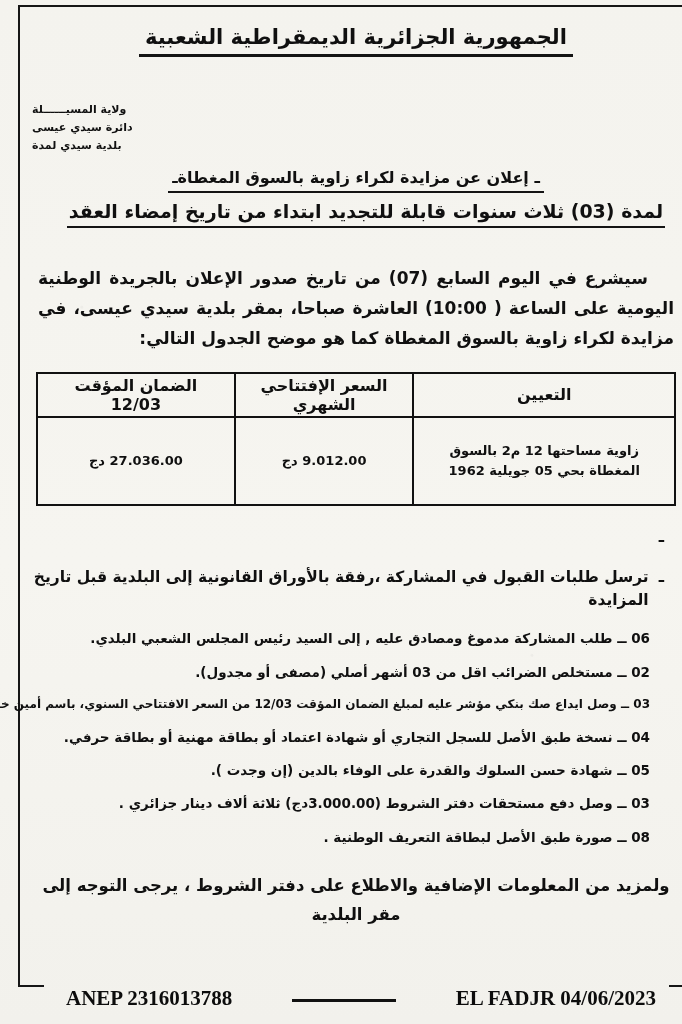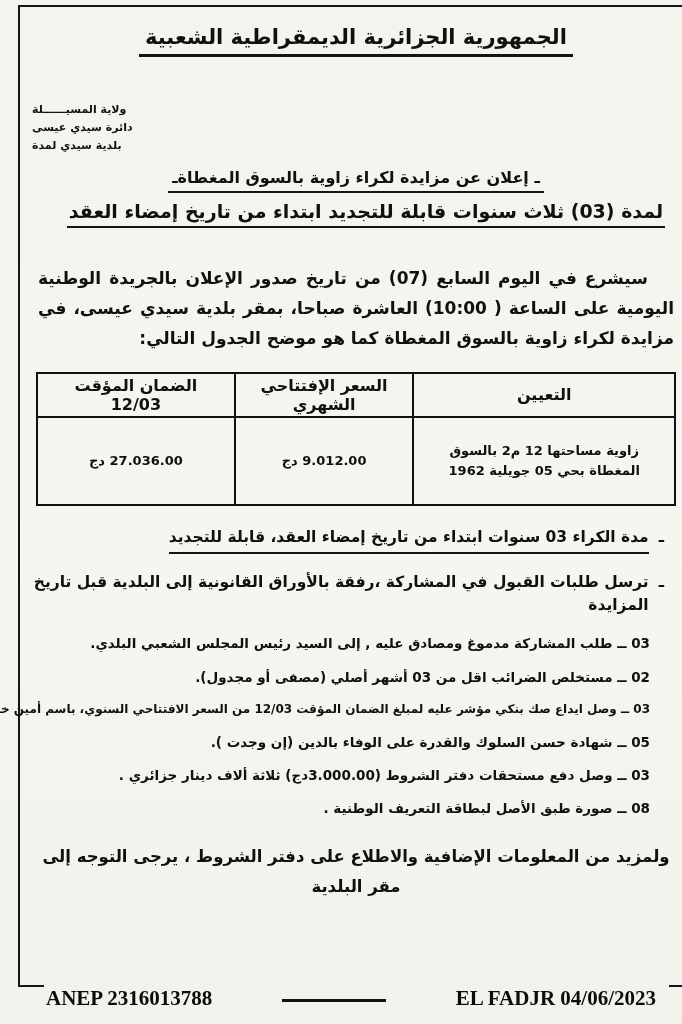--- a/index.html
+++ b/index.html
@@ -123,21 +123,21 @@
   }
   .bottom-row {
     position: absolute;
     left: 30px; right: 26px; top: 986px;
     display: flex; align-items: center; justify-content: space-between;
     direction: ltr;
     font-family: "Liberation Serif", serif;
     font-size: 21px; font-weight: bold;
     color: #0c0c0c;
   }
-  .bottom-row .anep { margin-left: 16px; }
+  .bottom-row .anep { margin-left: 36px; }
   .bottom-row .hline {
     display: inline-block;
     width: 104px; height: 0;
     border-top: 3px solid #111;
     margin: 4px 6px 0 6px;
   }
 </style>
 </head>
 <body>
 
@@ -183,32 +183,32 @@
           <td>زاوية مساحتها 12 م2 بالسوق المغطاة بحي 05 جويلية 1962</td>
           <td>9.012.00 دج</td>
           <td>27.036.00 دج</td>
         </tr>
       </tbody>
     </table>
 
     <div class="bullets">
       <div class="bullet">
         <span class="dash">ـ</span>
-        <span class="ul">مدة الكراء 03 سنوات ابتداء من تاريخ إمضاء العقد، قابلة للتجديد</span>
       </div>
       <div class="bullet">
         <span class="dash">ـ</span>
         <span>ترسل طلبات القبول في المشاركة ،رفقة بالأوراق القانونية إلى البلدية قبل تاريخ المزايدة</span>
       </div>
     </div>
 
     <ol class="reqs">
-      <li>03 ــ طلب المشاركة مدموغ ومصادق عليه , إلى السيد رئيس المجلس الشعبي البلدي.</li>
+      <li>06 ــ طلب المشاركة مدموغ ومصادق عليه , إلى السيد رئيس المجلس الشعبي البلدي.</li>
       <li>02 ــ مستخلص الضرائب اقل من 03 أشهر أصلي (مصفى أو مجدول).</li>
       <li class="long">03 ــ وصل ايداع صك بنكي مؤشر عليه لمبلغ الضمان المؤقت 12/03 من السعر الافتتاحي السنوي، باسم أمين خزينة البلدية بسيدي عيسى.</li>
+      <li>04 ــ نسخة طبق الأصل للسجل التجاري أو شهادة اعتماد أو بطاقة مهنية أو بطاقة حرفي.</li>
       <li>05 ــ شهادة حسن السلوك والقدرة على الوفاء بالدين (إن وجدت ).</li>
       <li>03 ــ وصل دفع مستحقات دفتر الشروط (3.000.00دج) ثلاثة ألاف دينار جزائري .</li>
       <li>08 ــ صورة طبق الأصل لبطاقة التعريف الوطنية .</li>
     </ol>
 
     <div class="footer-note">
       <div>ولمزيد من المعلومات الإضافية والاطلاع على دفتر الشروط ، يرجى التوجه إلى مقر البلدية</div>
 
     </div>
 

